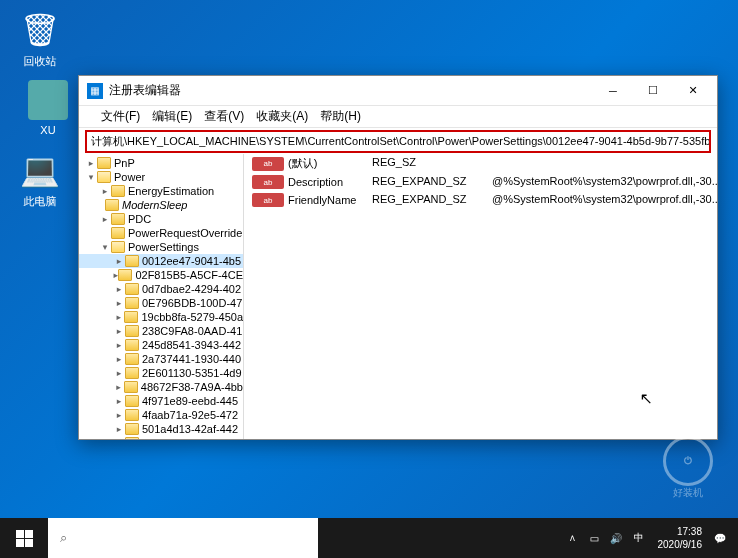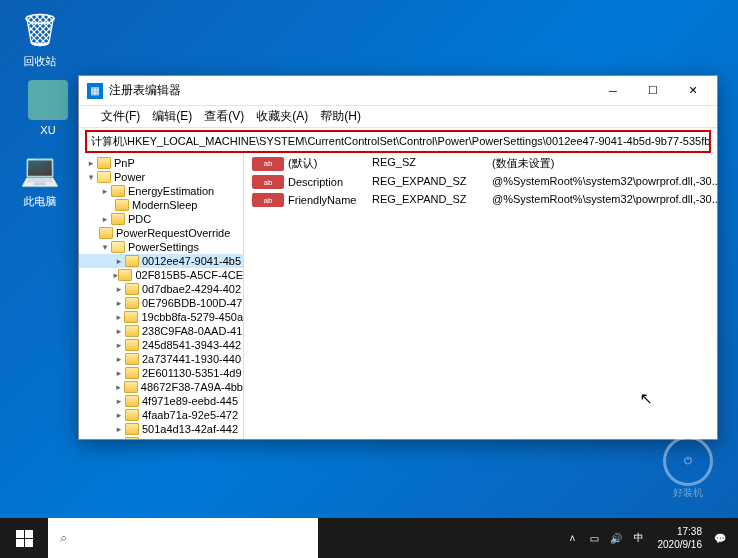--- a/index.html
+++ b/index.html
@@ -95,31 +95,31 @@
           <div class="tree-item" style="padding-left: 6px;">
             <span class="tree-caret">▾</span>
             <span class="tree-folder open"></span>
             <span>Power</span>
           </div>
           <div class="tree-item" style="padding-left: 20px;">
             <span class="tree-caret">▸</span>
             <span class="tree-folder"></span>
             <span>EnergyEstimation</span>
           </div>
-          <div class="tree-item" style="padding-left: 24px;">
+          <div class="tree-item" style="padding-left: 14px; font-style: italic;">
             <span class="tree-caret"></span>
             <span class="tree-folder"></span>
             <span>ModernSleep</span>
           </div>
           <div class="tree-item" style="padding-left: 20px;">
             <span class="tree-caret">▸</span>
             <span class="tree-folder"></span>
             <span>PDC</span>
           </div>
-          <div class="tree-item" style="padding-left: 8px;">
+          <div class="tree-item" style="padding-left: 20px;">
             <span class="tree-caret"></span>
             <span class="tree-folder"></span>
             <span>PowerRequestOverride</span>
           </div>
           <div class="tree-item" style="padding-left: 20px;">
             <span class="tree-caret">▾</span>
             <span class="tree-folder open"></span>
             <span>PowerSettings</span>
           </div>
           <div class="tree-item selected" style="padding-left: 34px;">
@@ -194,21 +194,20 @@
           </div>
         </div>
       <div class="values-panel">
         <div id="values">
             <div class="value-row">
               <div class="col-name">
                 <span class="reg-icon reg-sz">ab</span>
                 <span>(默认)</span>
               </div>
               <div class="col-type">REG_SZ</div>
-              <div class="col-data">(数值未设置)</div>
             </div>
             <div class="value-row">
               <div class="col-name">
                 <span class="reg-icon reg-sz">ab</span>
                 <span>Description</span>
               </div>
               <div class="col-type">REG_EXPAND_SZ</div>
               <div class="col-data">@%SystemRoot%\system32\powrprof.dll,-30...</div>
             </div>
             <div class="value-row">

